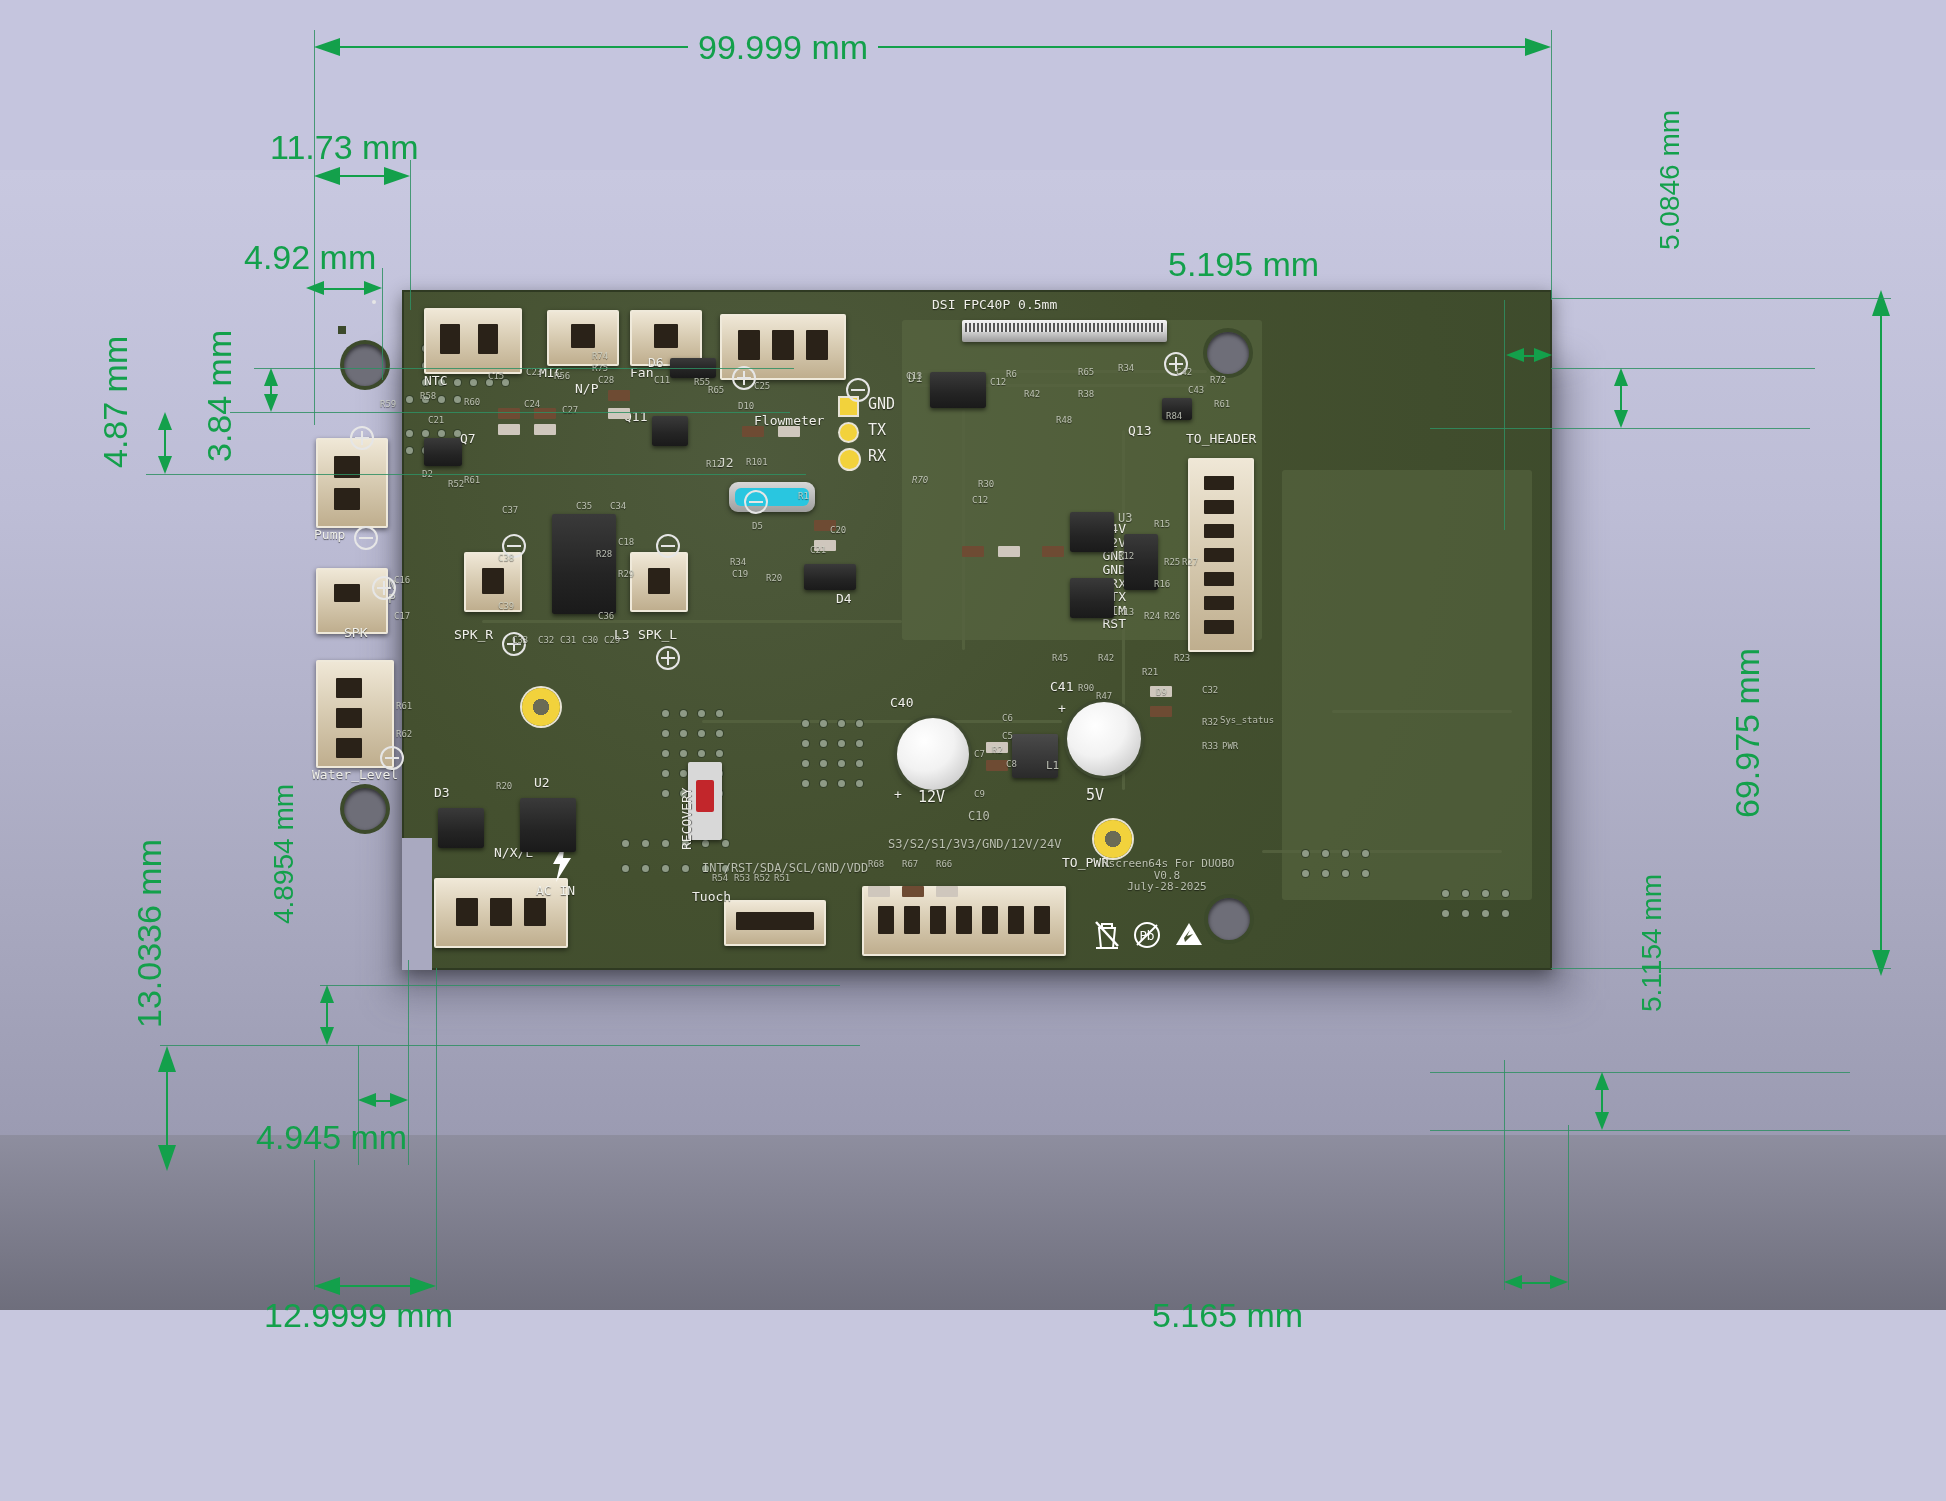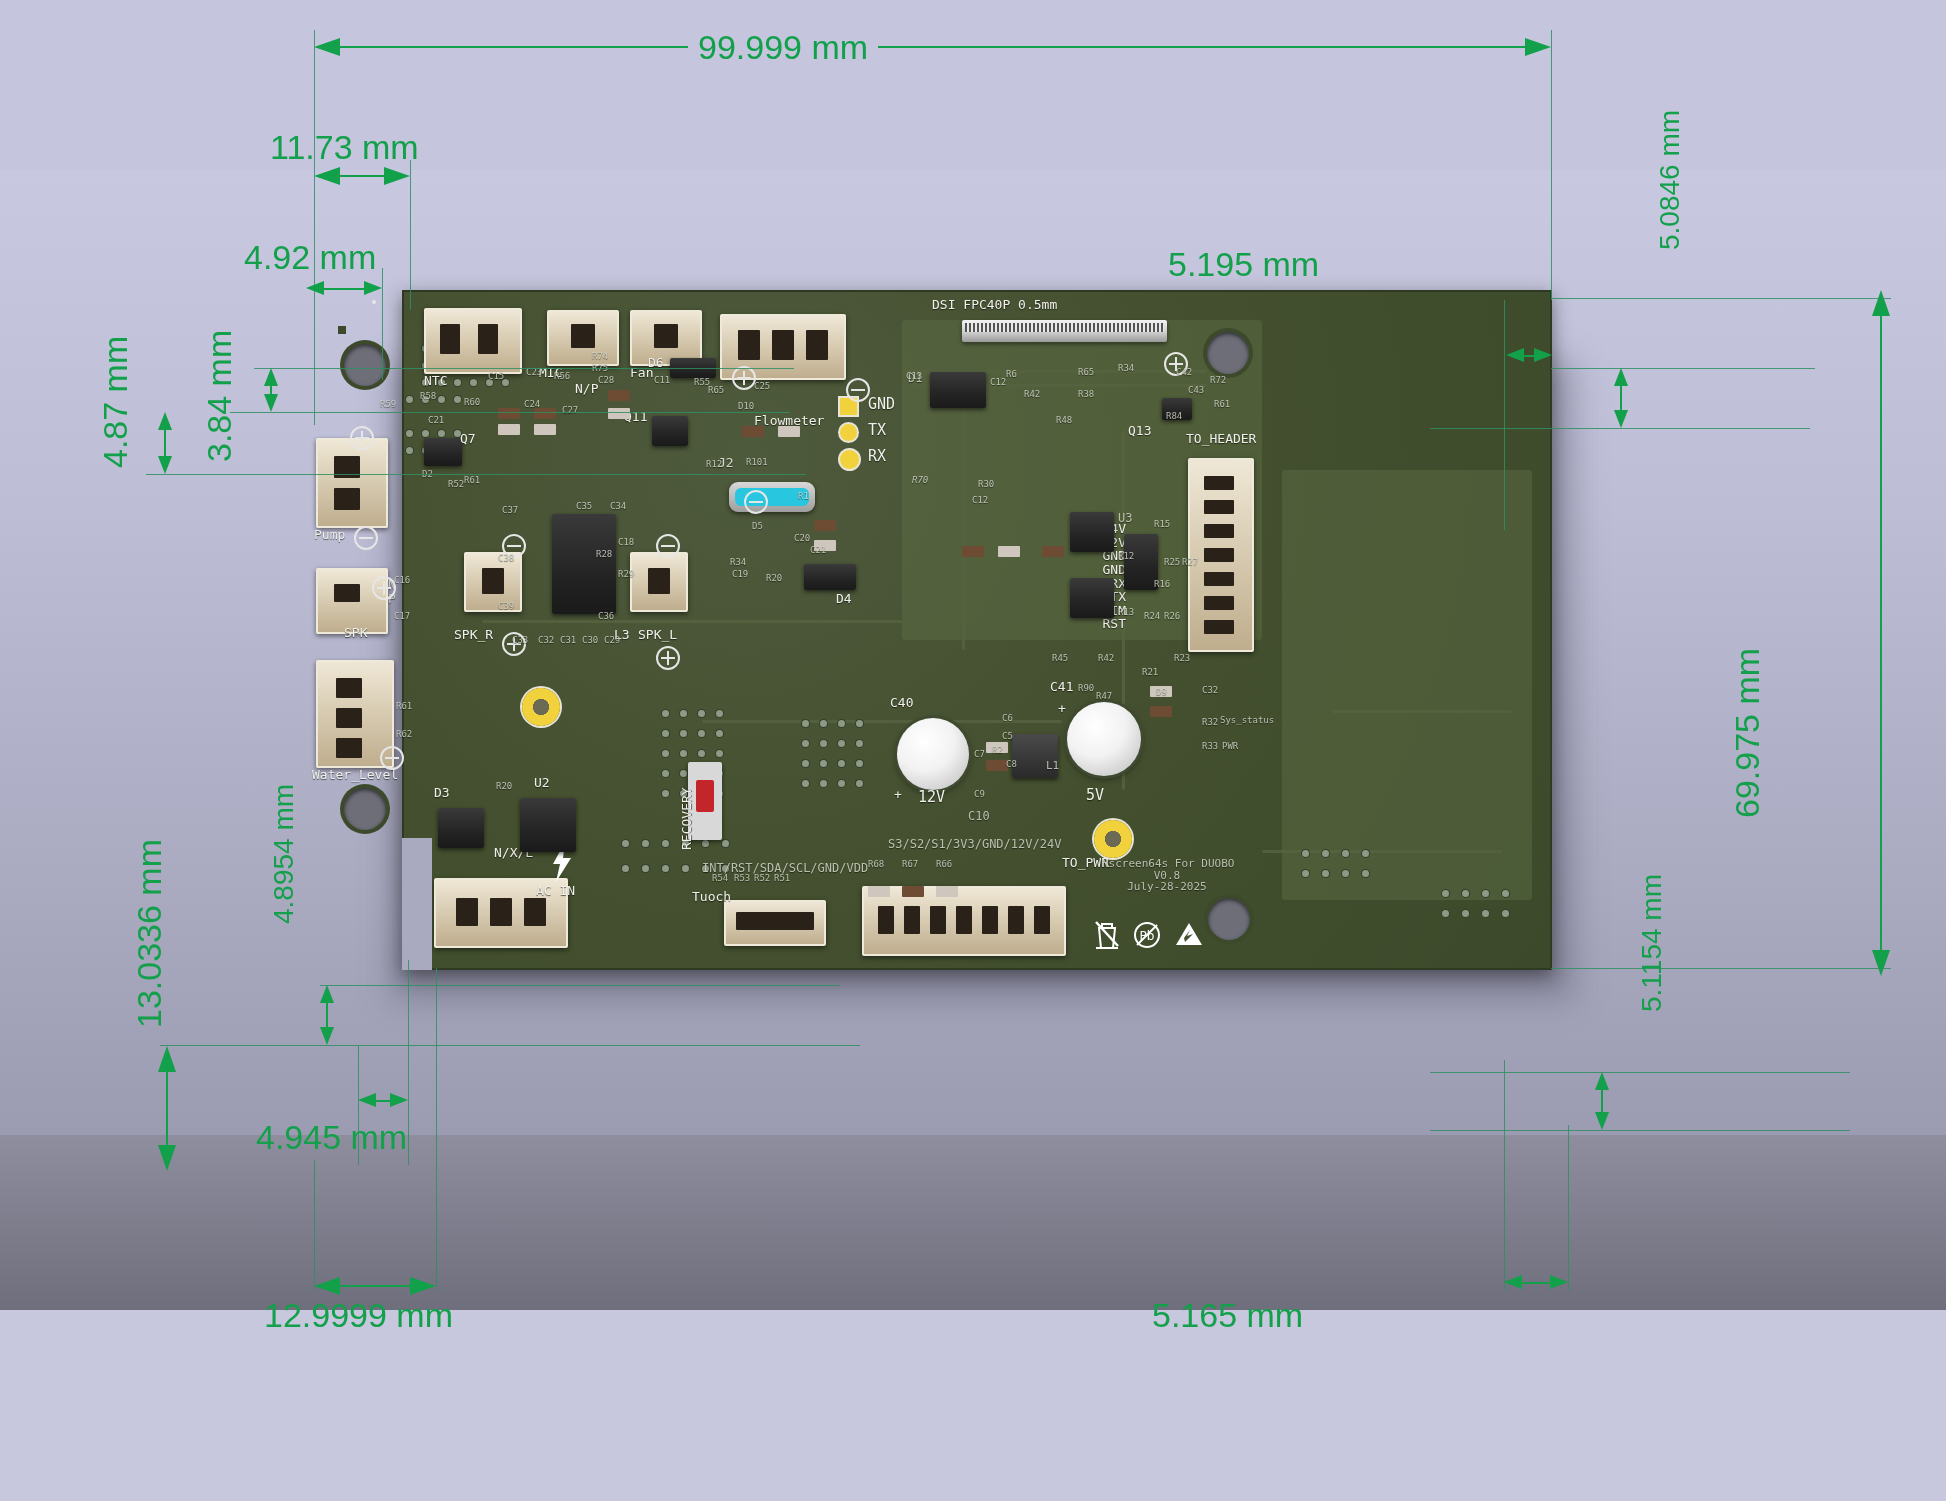--- a/index.html
+++ b/index.html
@@ -477,21 +477,21 @@
     <span class="silk small" style="left:194px;top:260px;">R28</span>
     <span class="silk small" style="left:96px;top:312px;">C39</span>
     <span class="silk small" style="left:110px;top:346px;">C33</span>
     <span class="silk small" style="left:136px;top:346px;">C32</span>
     <span class="silk small" style="left:158px;top:346px;">C31</span>
     <span class="silk small" style="left:180px;top:346px;">C30</span>
     <span class="silk small" style="left:202px;top:346px;">C29</span>
     <span class="silk small" style="left:196px;top:322px;">C36</span>
     <span class="silk small" style="left:330px;top:280px;">C19</span>
     <span class="silk small" style="left:364px;top:284px;">R20</span>
-    <span class="silk small" style="left:392px;top:236px;margin-top:8px;">C20</span>
+    <span class="silk small" style="left:428px;top:236px;">C20</span>
     <span class="silk small" style="left:408px;top:256px;">C21</span>
     <span class="silk small" style="left:350px;top:232px;">D5</span>
     <span class="silk small" style="left:304px;top:170px;">R12</span>
     <span class="silk small" style="left:344px;top:168px;">R101</span>
     <span class="silk small" style="left:396px;top:202px;">R1</span>
     <span class="silk small" style="left:328px;top:268px;">R34</span>
     <span class="silk small" style="left:504px;top:82px;">C13</span>
     <span class="silk small" style="left:588px;top:88px;">C12</span>
     <span class="silk small" style="left:604px;top:80px;">R6</span>
     <span class="silk small" style="left:654px;top:82px;margin-top:44px;">R48</span>

